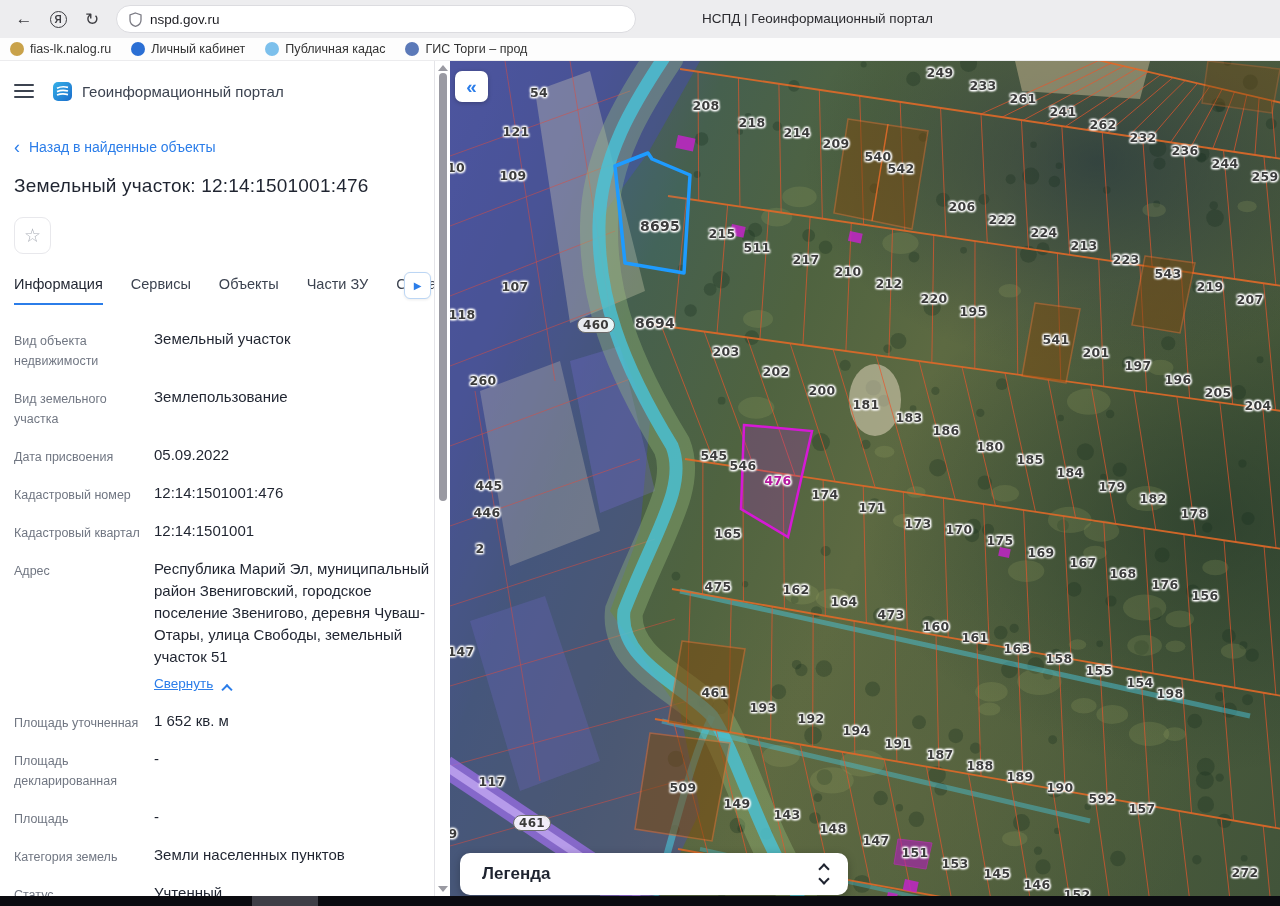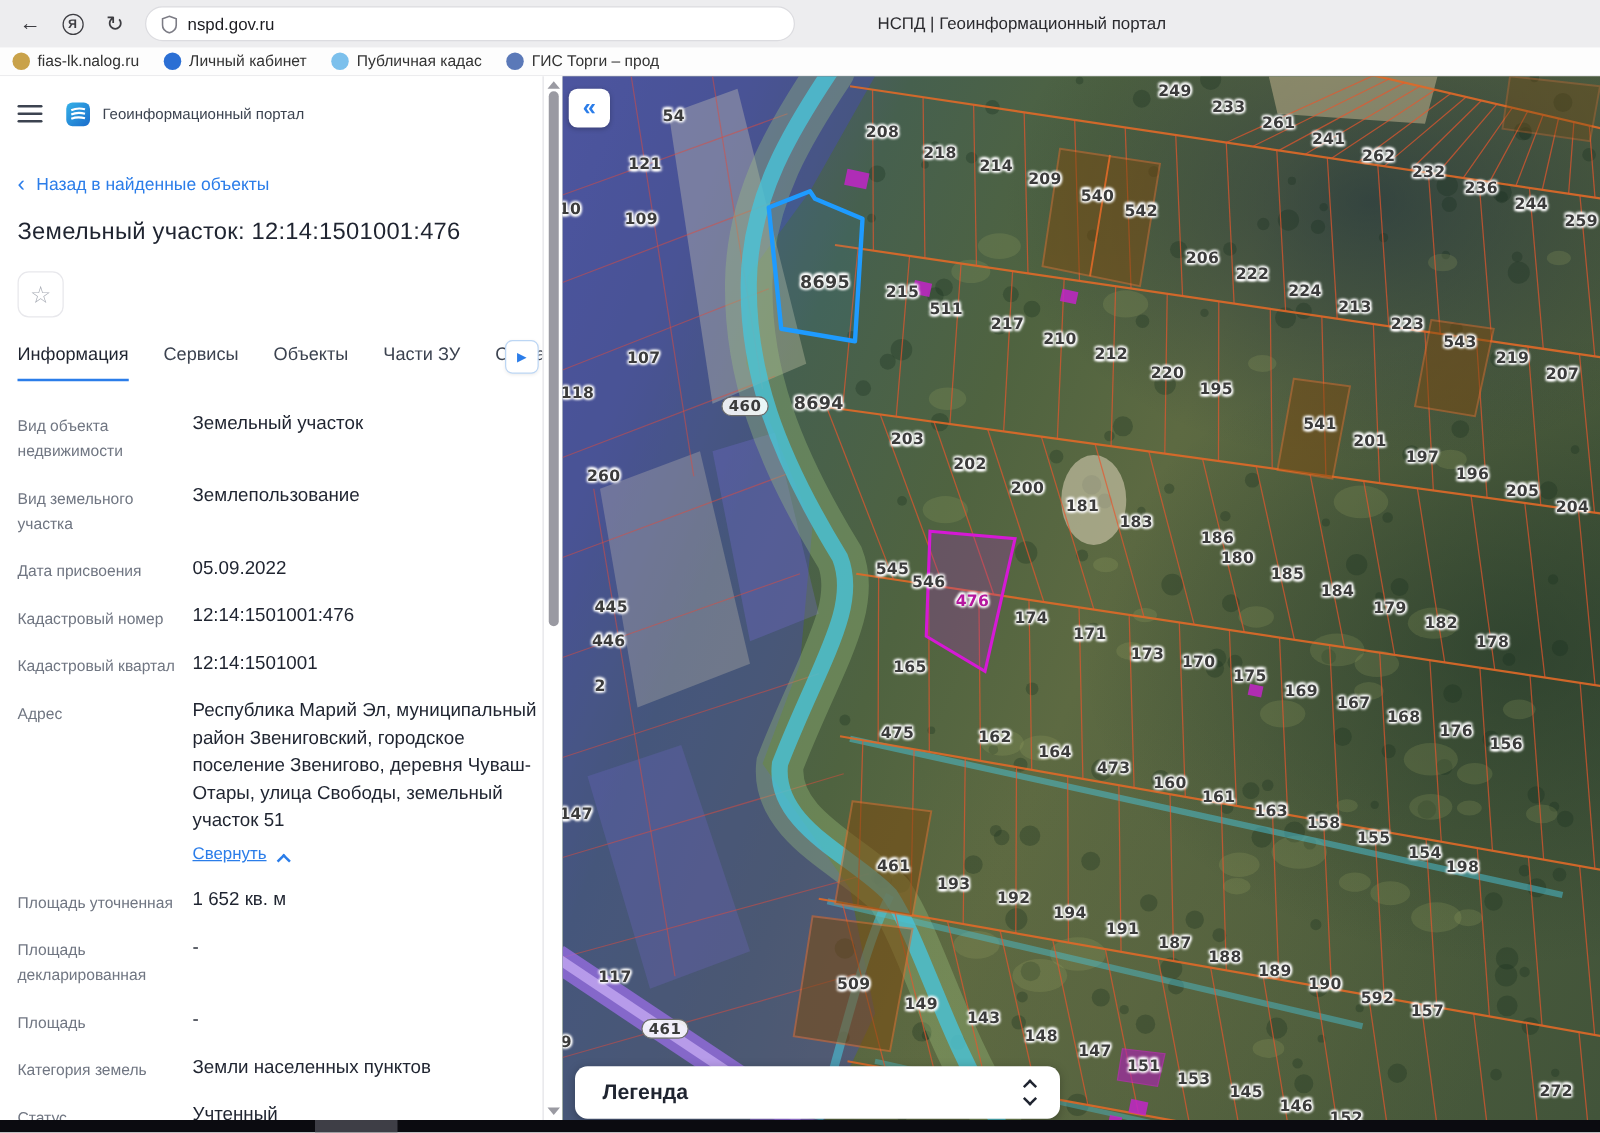--- a/index.html
+++ b/index.html
@@ -28,21 +28,21 @@
   .panel { width:434px; background:#fff; position:relative; overflow:hidden; padding:0 0 0 14px; }
   .panel-scroll { width:16px; background:#fff; border-left:1px solid #e4e4e8; position:relative; }
   .ps-arrow { position:absolute; left:3px; width:0; height:0; border-left:5px solid transparent; border-right:5px solid transparent; }
   .ps-up { top:4px; border-bottom:6px solid #9a9aa2; }
   .ps-down { bottom:4px; border-top:6px solid #9a9aa2; }
   .ps-thumb { position:absolute; left:4px; top:12px; width:8px; height:428px; background:#9a9aa2; border-radius:4px; }
 
   .panel-head { display:flex; align-items:center; gap:18px; height:52px; padding-top:8px; }
   .hamburger { width:20px; height:14px; display:flex; flex-direction:column; justify-content:space-between; cursor:pointer; }
   .hamburger i { height:2.2px; background:#3c4350; border-radius:1px; }
-  .app-title { font-size:12px; color:#3c4350; display:flex; align-items:center; gap:9px; }
+  .app-title { font-size:15px; color:#3c4350; display:flex; align-items:center; gap:9px; }
   .back-link { display:flex; align-items:center; gap:9px; color:#2b7de9; font-size:14px; margin-top:26px; cursor:pointer; }
   .back-chev { font-size:18px; line-height:12px; }
   .obj-title { font-size:19px; color:#1f2430; margin-top:20px; letter-spacing:.2px; }
   .star-btn { margin-top:20px; width:37px; height:37px; border:1px solid #e8e8ec; border-radius:9px; background:#fff;
     color:#a9adb6; font-size:19px; display:flex; align-items:center; justify-content:center; cursor:pointer; }
 
   .tabs { display:flex; gap:28px; margin-top:22px; position:relative; height:34px; align-items:flex-start; white-space:nowrap; }
   .tab { font-size:14.5px; color:#3c4350; padding-bottom:11px; cursor:pointer; }
   .tab.active { color:#1f2430; border-bottom:2.5px solid #2b7de9; }
   .tab-more { position:absolute; left:390px; top:-4px; width:27px; height:27px; background:#fff; border:1px solid #bcd6f4;
@@ -591,21 +591,21 @@
         <span class="mlabel" style="left: 42px; top: 720px;">117</span>
         <span class="mlabel" style="left: 3px; top: 772px;">9</span>
         <span class="mlabel road" style="left: 82px; top: 762px;">461</span>
         <span class="mlabel big" style="left: 210px; top: 165px;">8695</span>
         <span class="mlabel big" style="left: 205px; top: 262px;">8694</span>
         <span class="mlabel" style="left: 256px; top: 44px;">208</span>
         <span class="mlabel" style="left: 302px; top: 61px;">218</span>
         <span class="mlabel" style="left: 347px; top: 71px;">214</span>
         <span class="mlabel" style="left: 386px; top: 82px;">209</span>
         <span class="mlabel" style="left: 428px; top: 95px;">540</span>
-        <span class="mlabel" style="left: 463px; top: 107px; text-align: center;">542</span>
+        <span class="mlabel" style="left: 451px; top: 107px; text-align: center;">542</span>
         <span class="mlabel" style="left: 490px; top: 11px;">249</span>
         <span class="mlabel" style="left: 533px; top: 24px;">233</span>
         <span class="mlabel" style="left: 573px; top: 37px;">261</span>
         <span class="mlabel" style="left: 613px; top: 50px;">241</span>
         <span class="mlabel" style="left: 653px; top: 63px;">262</span>
         <span class="mlabel" style="left: 693px; top: 76px;">232</span>
         <span class="mlabel" style="left: 735px; top: 89px;">236</span>
         <span class="mlabel" style="left: 775px; top: 102px;">244</span>
         <span class="mlabel" style="left: 815px; top: 115px;">259</span>
         <span class="mlabel" style="left: 272px; top: 172px;">215</span>
@@ -621,21 +621,21 @@
         <span class="mlabel" style="left: 634px; top: 184px;">213</span>
         <span class="mlabel" style="left: 676px; top: 198px;">223</span>
         <span class="mlabel" style="left: 718px; top: 212px;">543</span>
         <span class="mlabel" style="left: 760px; top: 225px;">219</span>
         <span class="mlabel" style="left: 800px; top: 238px;">207</span>
         <span class="mlabel" style="left: 276px; top: 290px;">203</span>
         <span class="mlabel" style="left: 326px; top: 310px;">202</span>
         <span class="mlabel" style="left: 372px; top: 329px;">200</span>
         <span class="mlabel" style="left: 416px; top: 343px;">181</span>
         <span class="mlabel" style="left: 459px; top: 356px;">183</span>
-        <span class="mlabel" style="left: 524px; top: 369px;">186</span>
+        <span class="mlabel" style="left: 496px; top: 369px;">186</span>
         <span class="mlabel" style="left: 540px; top: 385px;">180</span>
         <span class="mlabel" style="left: 580px; top: 398px;">185</span>
         <span class="mlabel" style="left: 620px; top: 411px;">184</span>
         <span class="mlabel" style="left: 662px; top: 425px;">179</span>
         <span class="mlabel" style="left: 703px; top: 437px;">182</span>
         <span class="mlabel" style="left: 744px; top: 452px;">178</span>
         <span class="mlabel" style="left: 606px; top: 278px;">541</span>
         <span class="mlabel" style="left: 646px; top: 291px;">201</span>
         <span class="mlabel" style="left: 688px; top: 304px;">197</span>
         <span class="mlabel" style="left: 728px; top: 318px;">196</span>

